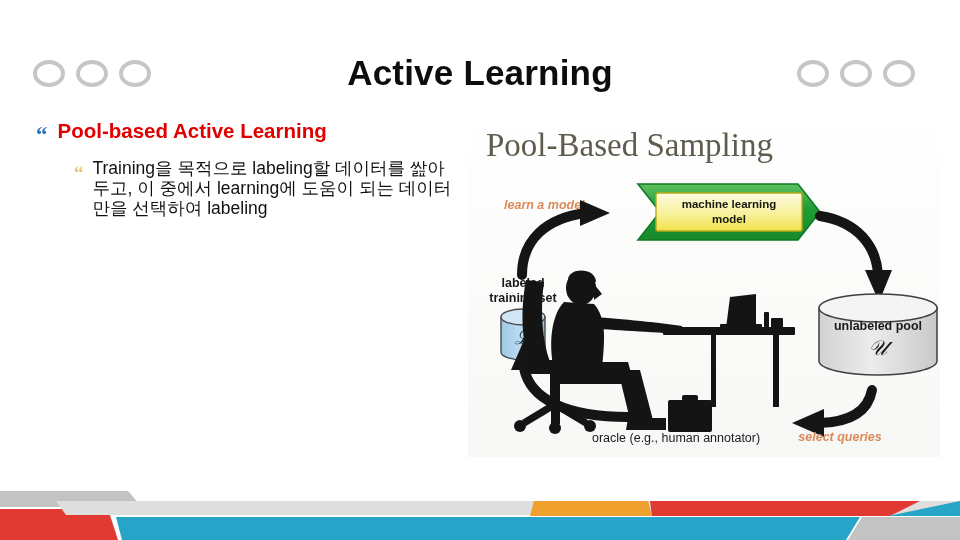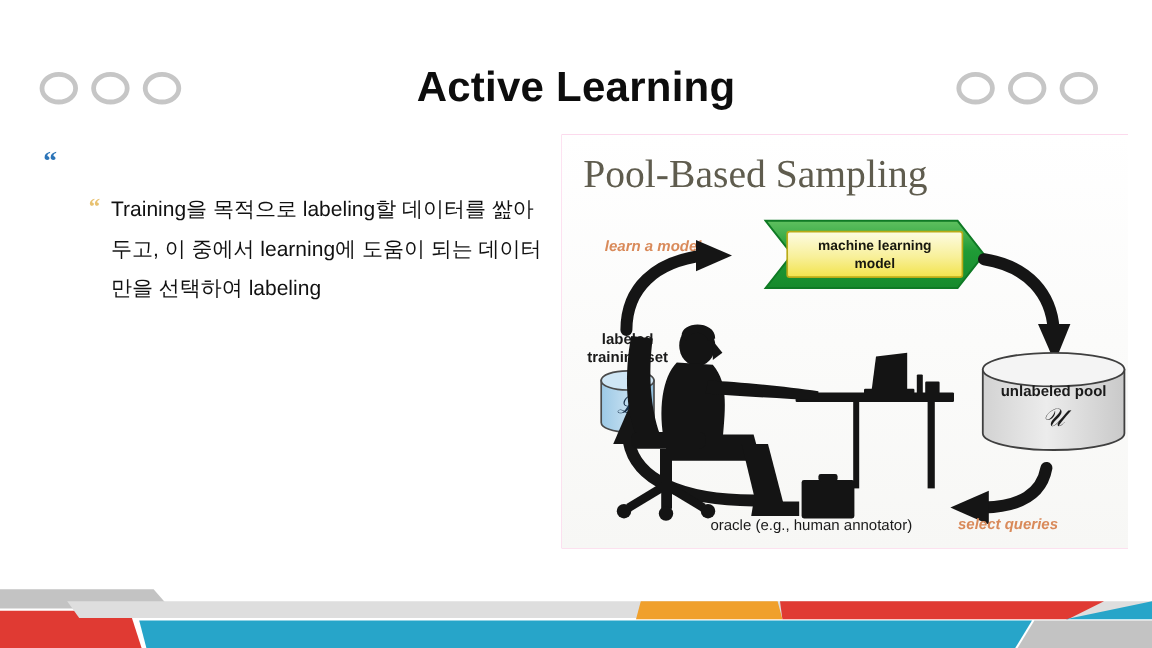--- a/index.html
+++ b/index.html
@@ -99,21 +99,21 @@
   .bullet-l2 {
     display: flex;
     align-items: flex-start;
     gap: 9px;
     margin-top: 12px;
     margin-left: 38px;
   }
   .body-text {
     color: #111111;
     font-size: 17.5px;
-    line-height: 33px;
+    line-height: 20px;
     font-family: "Liberation Sans", sans-serif;
     width: 360px;
   }
 
   
   .figure {
     position: absolute;
     left: 468px;
     top: 112px;
     width: 472px;
@@ -151,20 +151,21 @@
       <div class="ring"></div>
       <div class="ring"></div>
       <div class="ring"></div>
     </div>
   </div>
 
   <div class="content-left">
 
     <div class="bullet-l1">
       <span class="qmark blue">“</span>
+      <span class="heading-red">Pool-based Active Learning</span>
     </div>
 
     <div class="bullet-l2">
       <span class="qmark tan">“</span>
       <span class="body-text">Training을 목적으로 labeling할 데이터를 쌆아두고, 이 중에서 learning에 도움이 되는 데이터만을 선택하여 labeling</span>
     </div>
   </div>
 
   <div class="figure">
     <svg width="472" height="345" viewBox="0 0 472 345" xmlns="http://www.w3.org/2000/svg">

